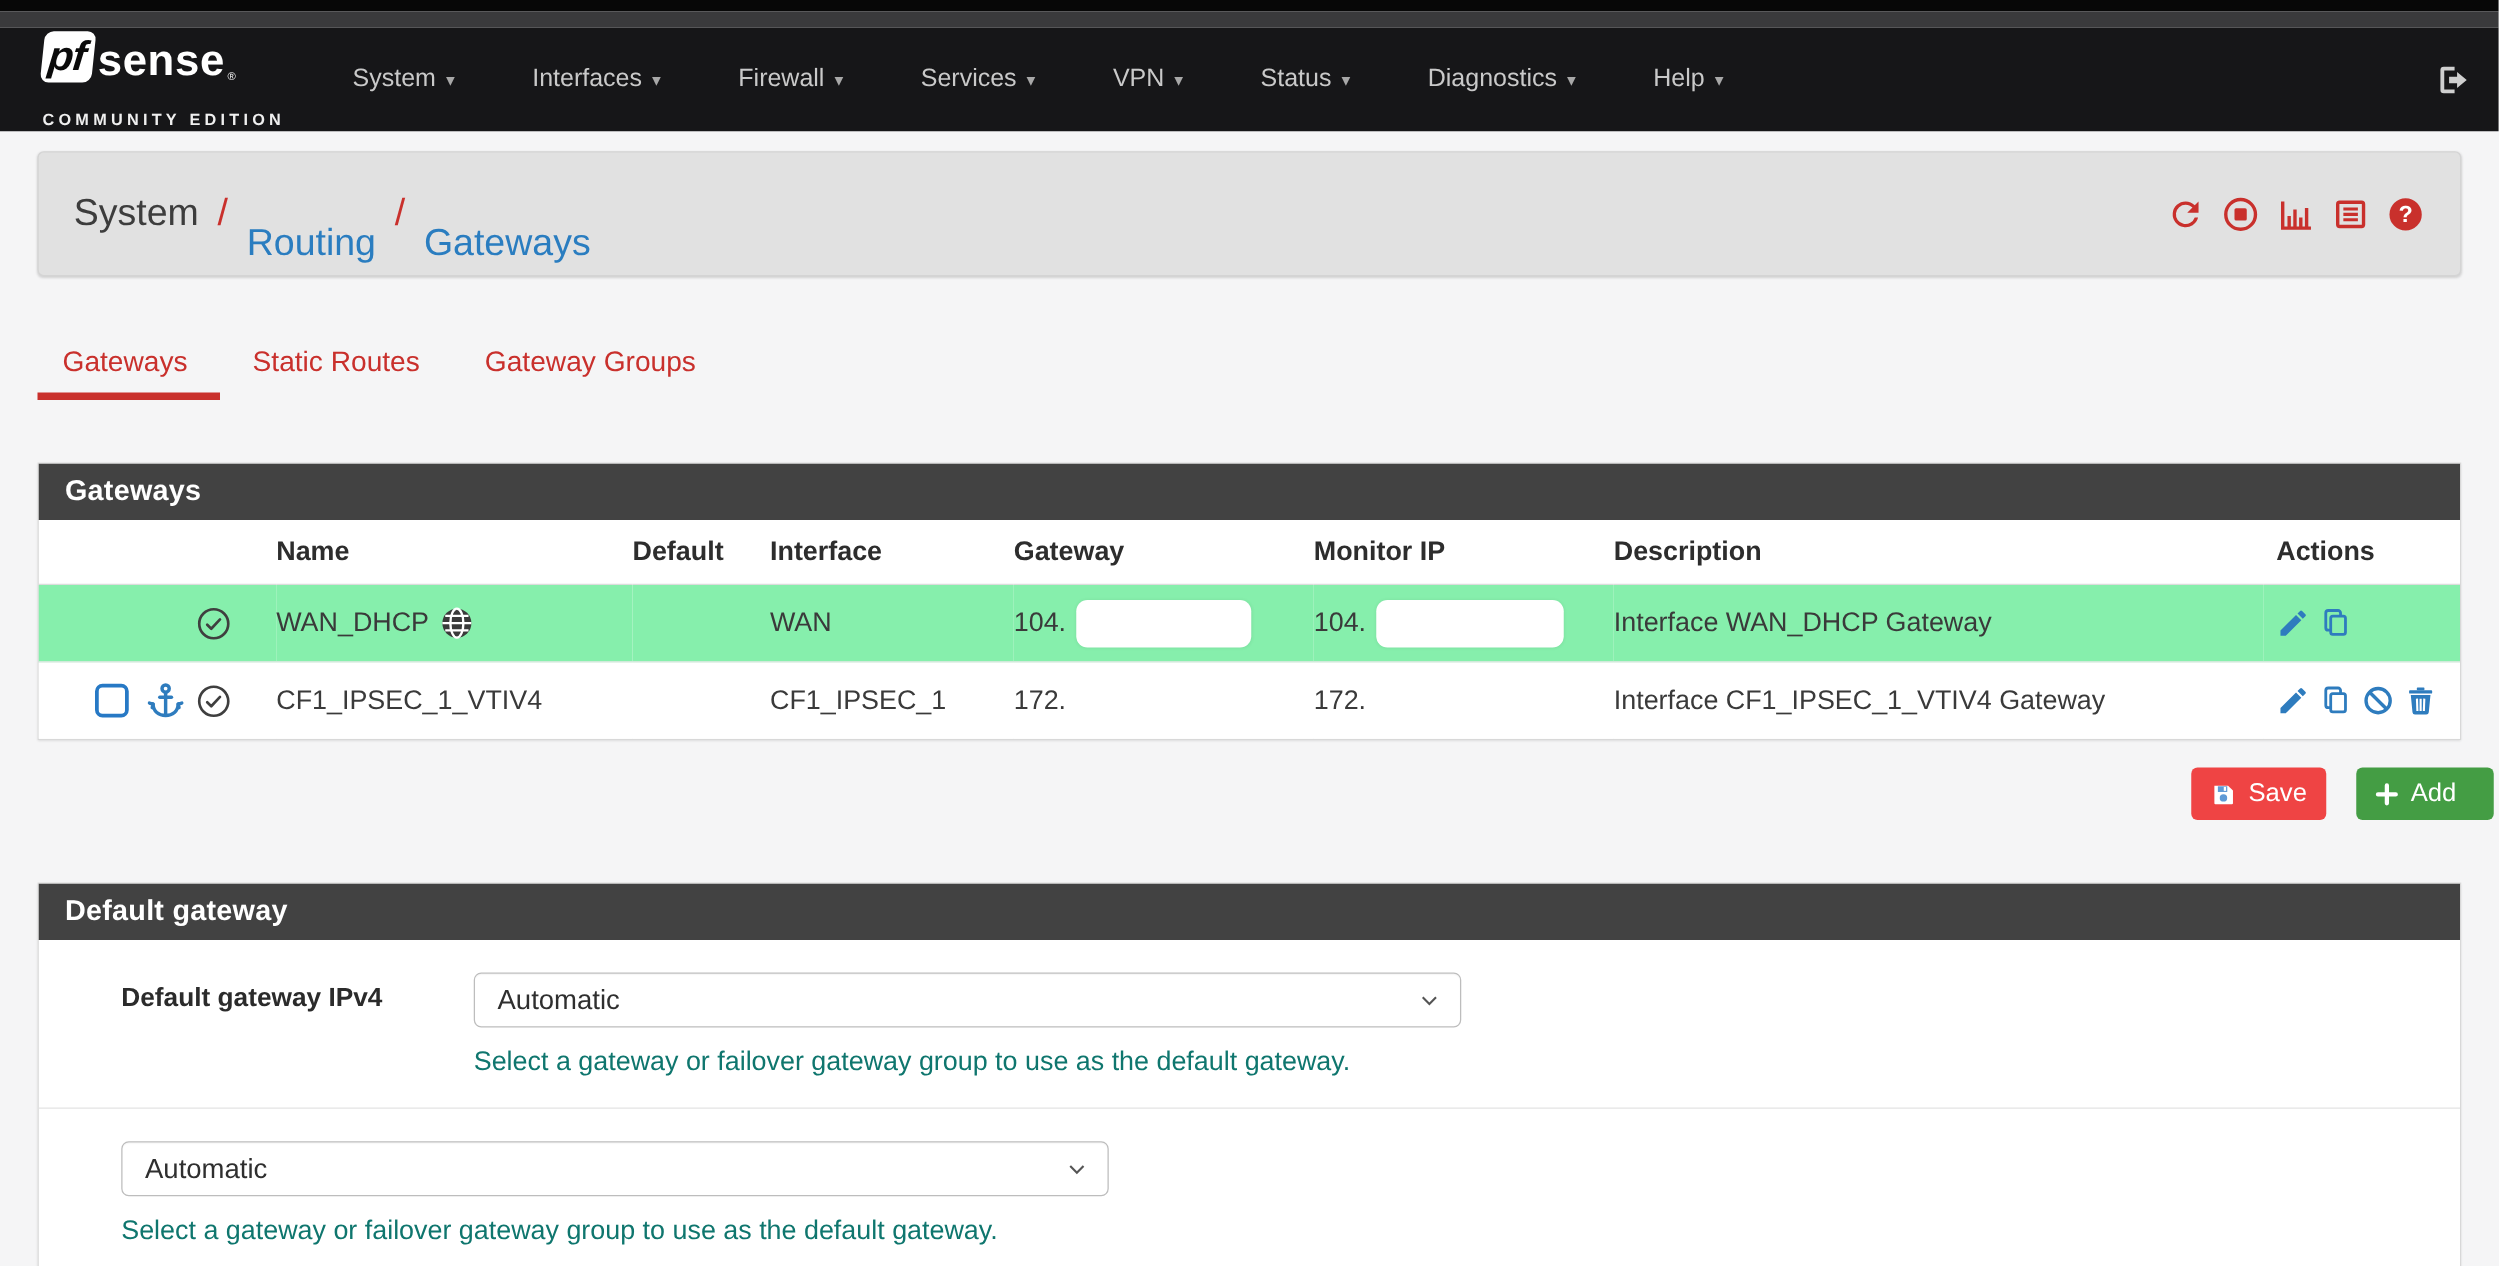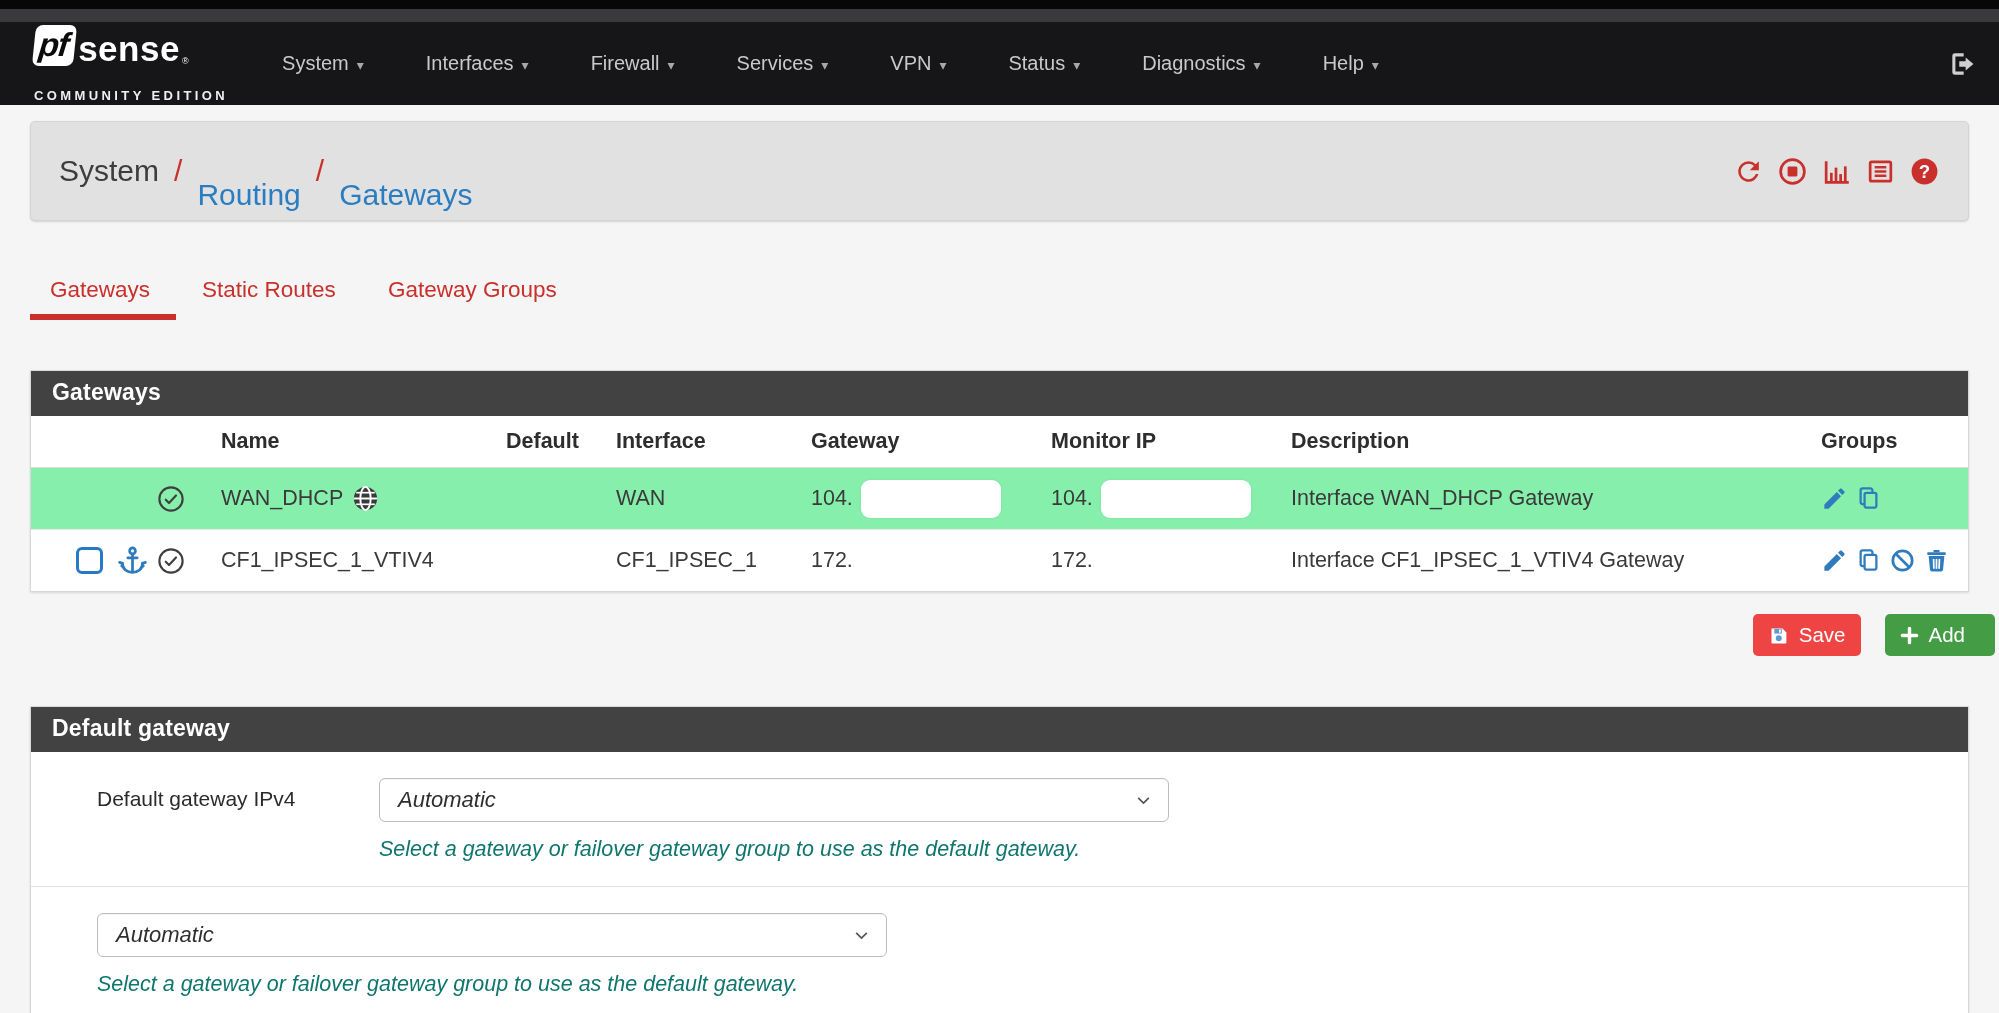--- a/index.html
+++ b/index.html
@@ -95,22 +95,22 @@
     border-radius:5px; color:#fff; font-size:20.5px; border:none; cursor:pointer;
     font-family:"Liberation Sans","DejaVu Sans",sans-serif;
   }
   .btn-save { background:#ef4444; }
   .btn-add { background:#449d44; margin-right:-26px; padding-right:30px; }
 
   
   .panel-default { margin-top:50px; padding-bottom:4px; }
   .form-row { display:flex; padding:26px 70px 24px 66px; }
   .form-row.divided { border-bottom:1px solid #e3e3e3; }
-  .form-label { width:282px; flex:none; font-weight:normal; font-size:21px; color:#2b2b2b; padding-top:9px; }
-  .form-control { width:790px; flex:none;font-style:italic; }
+  .form-label { width:282px; flex:none; font-weight:bold; font-size:21px; color:#2b2b2b; padding-top:9px; }
+  .form-control { width:790px; flex:none; }
   .select {
     height:44px; box-sizing:border-box; background:#fff;
     border:1px solid #bdbdbd; border-radius:6px;
     display:flex; align-items:center; justify-content:space-between;
     padding:0 16px 0 18px; font-size:22px; color:#2f2f2f; cursor:pointer;
     box-shadow:inset 0 1px 1px rgba(0,0,0,0.04);
   }
   .help-text { margin-top:15px; color:#0f766e; font-size:21.5px; }
 
   .icon { display:inline-block; vertical-align:middle; line-height:0; }
@@ -219,21 +219,21 @@
     <thead>
       <tr>
         <th></th>
         <th></th>
         <th>Name</th>
         <th>Default</th>
         <th>Interface</th>
         <th>Gateway</th>
         <th>Monitor IP</th>
         <th>Description</th>
-        <th style="padding-left:10px">Groups</th>
+        <th style="padding-left:10px">Actions</th>
       </tr>
     </thead>
     <tbody>
       <tr class="row-odd">
         <td></td>
         <td>
           <span class="icon">
             <svg width="30" height="30" viewBox="0 0 24 24" fill="none" stroke="#3f3f3f">
               <circle cx="12" cy="12" r="9.3" stroke-width="1.7"></circle>
               <path d="M7.8 12.6l2.6 2.6 5.6-6" stroke-width="1.7" stroke-linecap="round" stroke-linejoin="round"></path>

